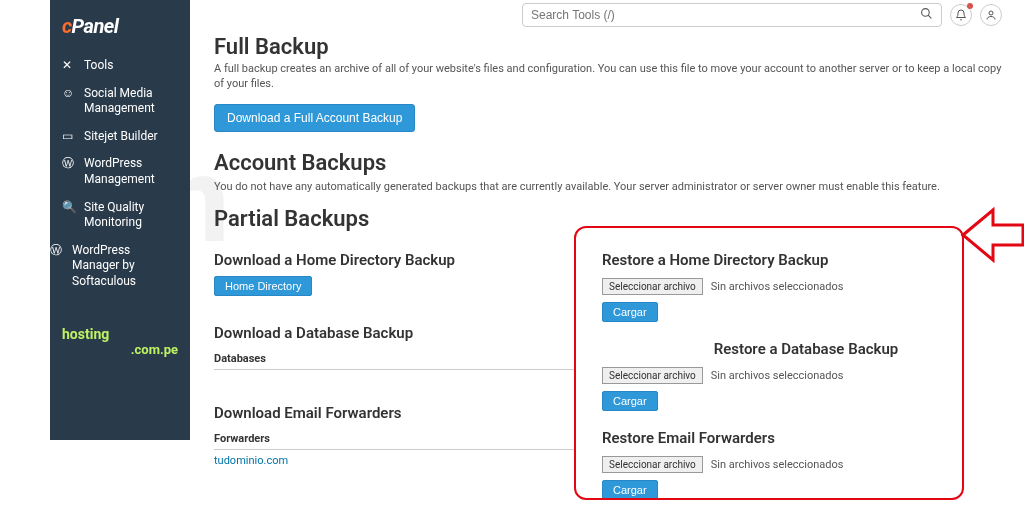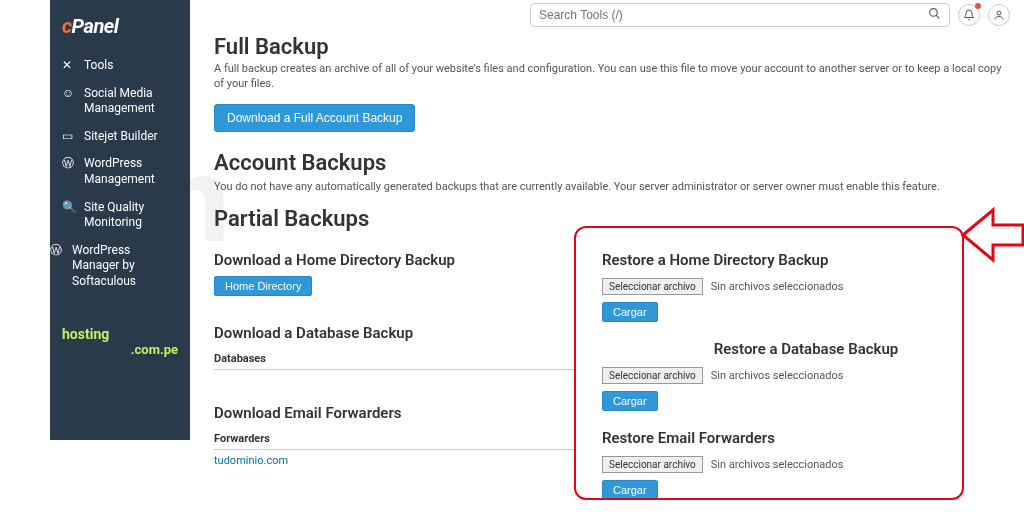--- a/index.html
+++ b/index.html
@@ -1,17 +1,17 @@
 <!DOCTYPE html>
 <html><head>
 <meta charset="utf-8">
 <style>
   * { box-sizing: border-box; margin: 0; padding: 0; }
   body { font-family: -apple-system, BlinkMacSystemFont, "Segoe UI", Roboto, Arial, sans-serif; background: #fff; color: #333; width: 1024px; height: 512px; overflow: hidden; position: relative; }
-  .topbar { position: absolute; top: 0; left: 0; right: 4px; height: 30px; display: flex; align-items: center; justify-content: flex-end; padding: 4px 10px; gap: 8px; }
+  .topbar { position: absolute; top: 0; left: 0; right: 12px; height: 30px; display: flex; align-items: center; justify-content: flex-end; padding: 4px 10px; gap: 8px; }
   .search-wrap { display: flex; align-items: center; border: 1px solid #ccc; border-radius: 4px; padding: 2px 8px; width: 420px; height: 24px; }
   .search-input { flex: 1; border: none; outline: none; font-size: 12px; color: #555; }
   .search-icon { font-size: 13px; color: #555; }
   .icon-btn { width: 22px; height: 22px; border: 1px solid #ccc; border-radius: 50%; display: flex; align-items: center; justify-content: center; font-size: 12px; color: #555; cursor: pointer; position: relative; }
   .notif-dot { position: absolute; top: -2px; right: -2px; width: 6px; height: 6px; background: #d9534f; border-radius: 50%; }
   .sidebar { position: absolute; top: 0; left: 50px; width: 140px; height: 440px; background: #293a4a; color: #fff; padding-top: 10px; }
   .logo { font-style: italic; font-weight: bold; font-size: 20px; padding: 4px 12px 14px; letter-spacing: -0.5px; }
   .logo .c { color: #ff6c2c; }
   .nav-item { display: flex; align-items: flex-start; gap: 8px; padding: 6px 12px; font-size: 12px; line-height: 1.3; cursor: pointer; }
   .nav-item .ic { width: 14px; flex-shrink: 0; font-size: 12px; }

